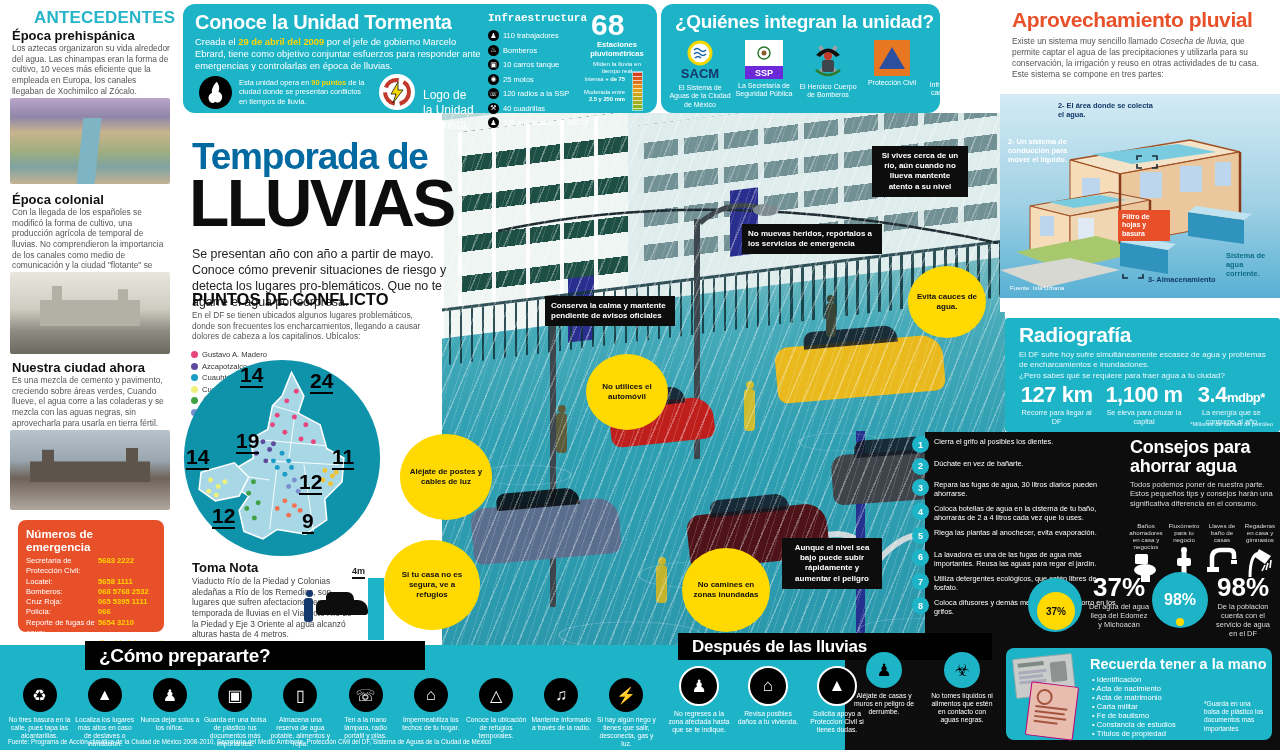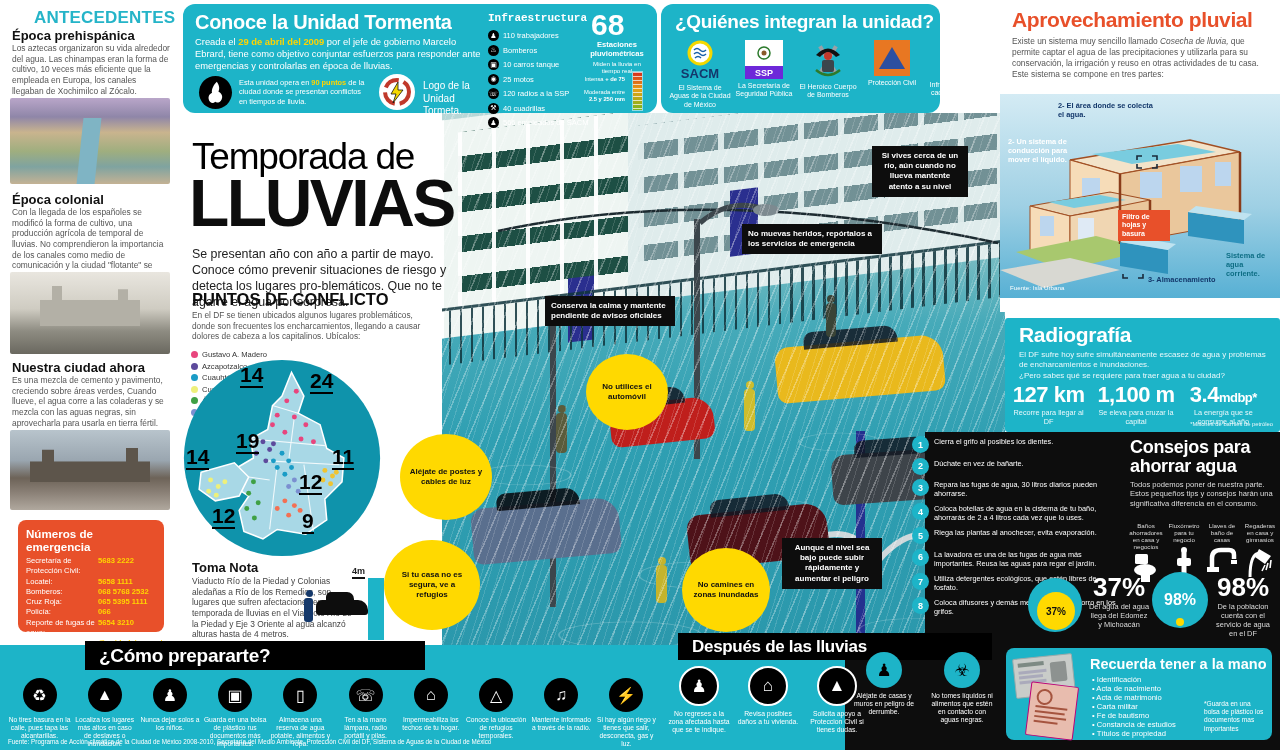--- a/index.html
+++ b/index.html
@@ -31,21 +31,21 @@
   
   .apr-title{font-size:21px;font-weight:800;color:#e8502a;letter-spacing:-.4px;}
   .apr-p{font-size:8.4px;line-height:1.32;color:#555;}
   .apr-lbl{font-size:7.4px;line-height:1.2;font-weight:800;}
   .navy{color:#14386b;}
   
   .rad-p{font-size:8px;line-height:1.28;color:#eaf8fb;}
   .stat-v{font-size:22px;font-weight:900;color:#fff;letter-spacing:-.5px;line-height:1;}
   .stat-l{font-size:7.3px;line-height:1.18;color:#eaf8fb;margin-top:3px;}
   
-  .t1{font-size:37px;font-weight:400;letter-spacing:-1.2px;color:#000000;line-height:1;}
+  .t1{font-size:37px;font-weight:700;letter-spacing:-1.2px;color:#0369a1;line-height:1;}
   .t2{font-size:66px;font-weight:900;letter-spacing:-2.5px;color:#0d0d0d;line-height:1;}
   .intro{font-size:12.4px;line-height:1.3;color:#222;}
   .pc-h{font-size:16.5px;font-weight:900;color:#0d0d0d;}
   .pc-p{font-size:8.3px;line-height:1.28;color:#555;}
   .leg-row{display:flex;align-items:center;gap:4px;margin-bottom:2.6px;}
   .leg-dot{width:7px;height:7px;border-radius:50%;flex:0 0 7px;}
   .leg-t{font-size:7.6px;color:#333;}
   .mapnum{position:absolute;font-size:21px;font-weight:900;color:#000;line-height:1;border-bottom:2px solid #000;padding-bottom:1px;}
   
   #scene{left:438px;top:113px;width:567px;height:535px;overflow:hidden;
@@ -293,20 +293,21 @@
     <div class="abs" style="left:8px;top:32px;width:9px;height:24px;background:#14386b;border-radius:3px;"></div>
     <div class="abs" style="left:9.5px;top:24px;width:7px;height:7px;background:#14386b;border-radius:50%;"></div>
     <div class="abs" style="left:20px;top:34px;width:52px;height:15px;background:#0d0d0d;border-radius:6px 10px 3px 3px;"></div>
     <div class="abs" style="left:30px;top:26px;width:28px;height:10px;background:#0d0d0d;border-radius:5px 7px 0 0;"></div>
   </div>
 
   <div class="black-note" style="left:872px;top:146px;width:84px;text-align:center;">Si vives cerca de un río, aún cuando no llueva mantente atento a su nivel</div>
   <div class="black-note" style="left:742px;top:224px;width:128px;">No muevas heridos, repórtalos a los servicios de emergencia</div>
   <div class="black-note" style="left:545px;top:296px;width:118px;">Conserva la calma y mantente pendiente de avisos oficiales</div>
   <div class="black-note" style="left:782px;top:538px;width:88px;text-align:center;">Aunque el nivel sea bajo puede subir rápidamente y aumentar el peligro</div>
+  <div class="bubble" style="left:908px;top:266px;width:78px;height:72px;">Evita cauces de agua.</div>
   <div class="bubble" style="left:586px;top:354px;width:82px;height:76px;">No utilices el automóvil</div>
   <div class="bubble" style="left:400px;top:434px;width:92px;height:86px;">Aléjate de postes y cables de luz</div>
   <div class="bubble" style="left:384px;top:540px;width:96px;height:90px;">Si tu casa no es segura, ve a refugios</div>
   <div class="bubble" style="left:682px;top:548px;width:88px;height:84px;">No camines en zonas inundadas</div>
 
   <div class="abs" style="left:0;top:0;width:180px;height:750px;background:#fff;">
     <div class="abs lc-h1" style="left:34px;top:8px;">ANTECEDENTES</div>
     <div class="abs lc-h2" style="left:12px;top:28px;">Época prehispánica</div>
     <div class="abs lc-p" style="left:12px;top:43px;width:158px;">Los aztecas organizaron su vida alrededor del agua. Las chinampas eran la forma de cultivo, 10 veces más eficiente que la empleada en Europa, los canales llegaban de Xochimilco al Zócalo.</div>
     <div class="abs lc-img" style="left:10px;top:98px;width:160px;height:86px;background:
@@ -380,21 +381,21 @@
     </div>
     <div class="abs" style="left:56px;top:74px;width:126px;font-size:7.4px;line-height:1.25;color:#fff;">
       <span>Esta unidad opera en </span><span class="ylw">90 puntos</span><span> de la ciudad donde se presentan conflictos en tiempos de lluvia.</span>
     </div>
     <div class="abs" style="left:196px;top:70px;width:36px;height:36px;background:#fff;border-radius:50%;display:flex;align-items:center;justify-content:center;">
       <svg width="30" height="30" viewBox="0 0 30 30">
         <circle cx="15" cy="15" r="12" fill="#fff" stroke="#c0392b" stroke-width="4" stroke-dasharray="16 5"></circle>
         <polygon points="16,5 9,17 14,17 11,26 21,13 16,13" fill="#f4d800" stroke="#111" stroke-width=".8"></polygon>
       </svg>
     </div>
-    <div class="abs" style="left:240px;top:76px;width:56px;font-size:10px;line-height:1.25;color:#fff;">Logo de la Unidad Tormeta.</div>
+    <div class="abs" style="left:240px;top:84px;width:56px;font-size:12px;line-height:1.25;color:#fff;">Logo de la Unidad Tormeta.</div>
 
     <div class="abs hd wt" style="left:305px;top:8px;font-size:11px;font-family:Liberation Mono, monospace;">Infraestructura</div>
     <div class="abs" style="left:305px;top:26px;width:94px;">
 
         <div class="infra-row">
           <span class="g">♟</span>
           <span class="t">110 trabajadores</span>
         </div>
 
         <div class="infra-row">
@@ -542,21 +543,21 @@
       <div class="abs apr-lbl" style="left:226px;top:158px;width:50px;color:#0e6e85;font-weight:700;">Sistema de agua corriente.</div>
       <div class="abs apr-lbl navy" style="left:148px;top:182px;width:110px;">3- Almacenamiento</div>
       <div class="abs" style="left:10px;top:190px;font-size:6.2px;color:#fff;">Fuente: Isla Urbana</div>
     </div>
   </div>
 
   <div class="abs teal-box" style="left:1005px;top:318px;width:275px;height:114px;border-radius:3px;">
     <div class="abs box-title" style="left:14px;top:5px;font-size:21px;">Radiografía</div>
     <div class="abs rad-p" style="left:14px;top:32px;width:250px;">El DF sufre hoy sufre simultáneamente escasez de agua y problemas de encharcamientos e inundaciones.</div>
     <div class="abs rad-p" style="left:14px;top:53px;width:250px;">¿Pero sabes qué se requiere para traer agua a tu ciudad?</div>
-    <div class="abs" style="left:0;top:66px;width:262px;display:flex;text-align:center;">
+    <div class="abs" style="left:8px;top:66px;width:262px;display:flex;text-align:center;">
 
         <div style="flex:1;padding:0 3px;">
           <span class="stat-v">127 km</span><span class="stat-v" style="font-size:13px;"></span>
           <div class="stat-l">Recorre para llegar al DF</div>
         </div>
 
         <div style="flex:1;padding:0 3px;">
           <span class="stat-v">1,100 m</span><span class="stat-v" style="font-size:13px;"></span>
           <div class="stat-l">Se eleva para cruzar la capital</div>
         </div>

